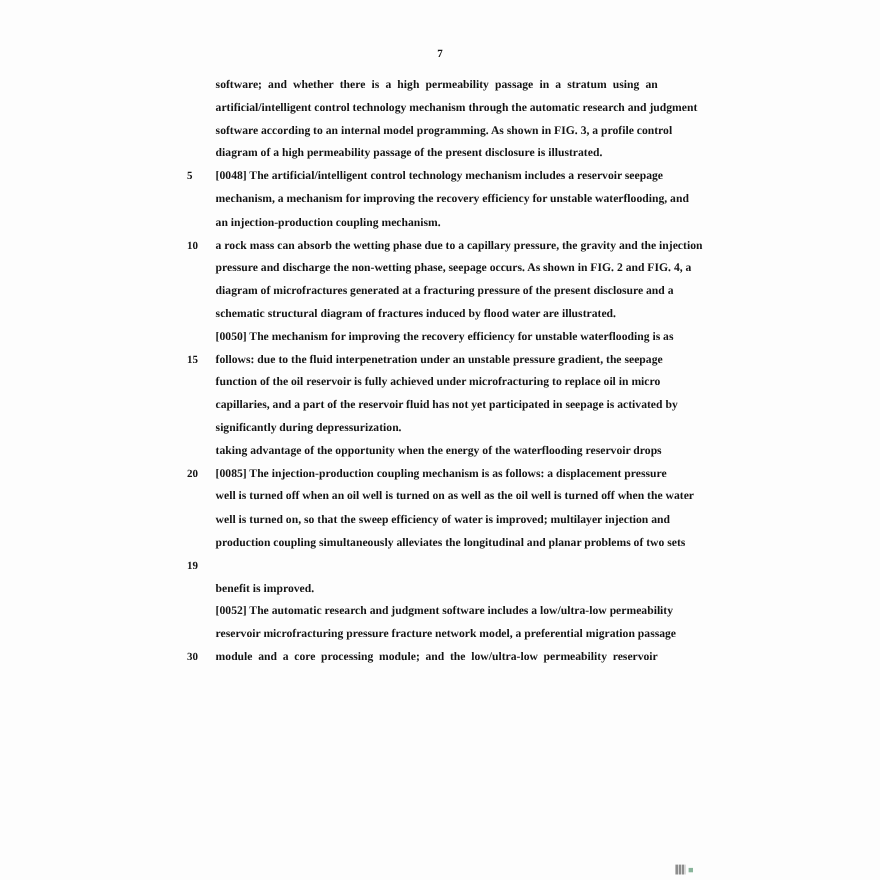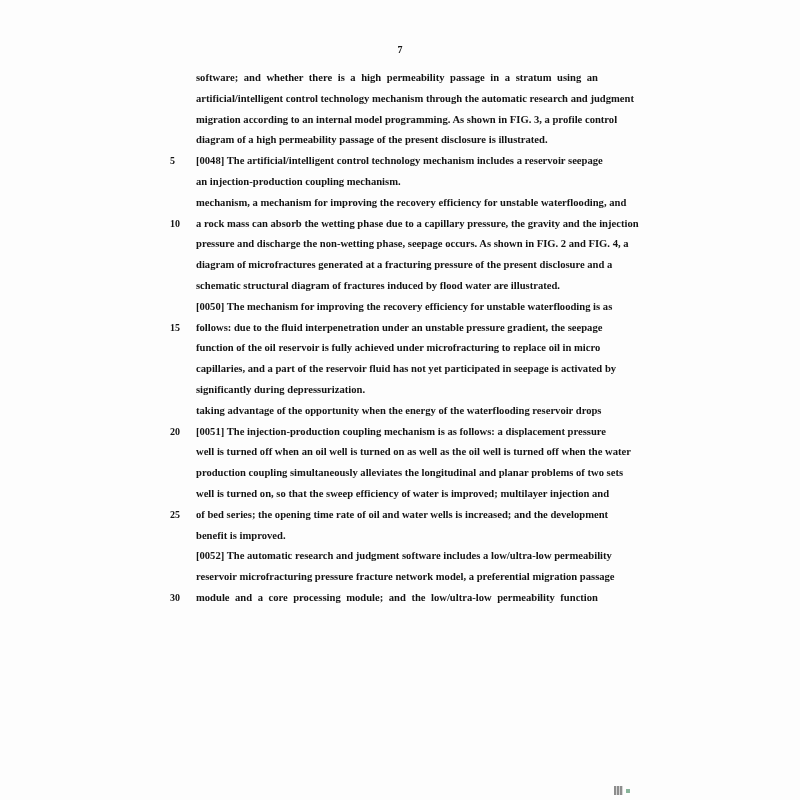--- a/index.html
+++ b/index.html
@@ -15,42 +15,42 @@
   .wm-logo { width: 4px; height: 4px; background: #2a7a4a; }
 </style>
 </head>
 <body>
 
 <div class="page">
   <div class="page-number">7</div>
   <div class="text-block" id="text-block">
       <div class="line justify"><span class="line-num"></span><span>software; and whether there is a high permeability passage in a stratum using an</span></div>
       <div class="line justify"><span class="line-num"></span><span>artificial/intelligent control technology mechanism through the automatic research and judgment</span></div>
-      <div class="line justify"><span class="line-num"></span><span>migration according to an internal model programming. As shown in FIG. 3, a profile control</span></div>
+      <div class="line justify"><span class="line-num"></span><span>software according to an internal model programming. As shown in FIG. 3, a profile control</span></div>
       <div class="line"><span class="line-num"></span><span>diagram of a high permeability passage of the present disclosure is illustrated.</span></div>
       <div class="line justify"><span class="line-num">5</span><span>[0048] The artificial/intelligent control technology mechanism includes a reservoir seepage</span></div>
+      <div class="line justify"><span class="line-num"></span><span>mechanism, a mechanism for improving the recovery efficiency for unstable waterflooding, and</span></div>
       <div class="line"><span class="line-num"></span><span>an injection-production coupling mechanism.</span></div>
-      <div class="line justify"><span class="line-num"></span><span>mechanism, a mechanism for improving the recovery efficiency for unstable waterflooding, and</span></div>
       <div class="line justify"><span class="line-num">10</span><span>a rock mass can absorb the wetting phase due to a capillary pressure, the gravity and the injection</span></div>
       <div class="line justify"><span class="line-num"></span><span>pressure and discharge the non-wetting phase, seepage occurs. As shown in FIG. 2 and FIG. 4, a</span></div>
       <div class="line justify"><span class="line-num"></span><span>diagram of microfractures generated at a fracturing pressure of the present disclosure and a</span></div>
       <div class="line"><span class="line-num"></span><span>schematic structural diagram of fractures induced by flood water are illustrated.</span></div>
       <div class="line justify"><span class="line-num"></span><span>[0050] The mechanism for improving the recovery efficiency for unstable waterflooding is as</span></div>
       <div class="line justify"><span class="line-num">15</span><span>follows: due to the fluid interpenetration under an unstable pressure gradient, the seepage</span></div>
       <div class="line justify"><span class="line-num"></span><span>function of the oil reservoir is fully achieved under microfracturing to replace oil in micro</span></div>
       <div class="line justify"><span class="line-num"></span><span>capillaries, and a part of the reservoir fluid has not yet participated in seepage is activated by</span></div>
       <div class="line"><span class="line-num"></span><span>significantly during depressurization.</span></div>
       <div class="line justify"><span class="line-num"></span><span>taking advantage of the opportunity when the energy of the waterflooding reservoir drops</span></div>
-      <div class="line justify"><span class="line-num">20</span><span>[0051] The injection-production coupling mechanism is as follows: a displacement pressure</span></div>
+      <div class="line justify"><span class="line-num">20</span><span>[0085] The injection-production coupling mechanism is as follows: a displacement pressure</span></div>
       <div class="line justify"><span class="line-num"></span><span>well is turned off when an oil well is turned on as well as the oil well is turned off when the water</span></div>
+      <div class="line justify"><span class="line-num"></span><span>well is turned on, so that the sweep efficiency of water is improved; multilayer injection and</span></div>
       <div class="line justify"><span class="line-num"></span><span>production coupling simultaneously alleviates the longitudinal and planar problems of two sets</span></div>
-      <div class="line justify"><span class="line-num"></span><span>well is turned on, so that the sweep efficiency of water is improved; multilayer injection and</span></div>
-      <div class="line justify"><span class="line-num">25</span><span>of bed series; the opening time rate of oil and water wells is increased; and the development</span></div>
+      <div class="line justify"><span class="line-num">19</span></div>
       <div class="line"><span class="line-num"></span><span>benefit is improved.</span></div>
       <div class="line justify"><span class="line-num"></span><span>[0052] The automatic research and judgment software includes a low/ultra-low permeability</span></div>
       <div class="line justify"><span class="line-num"></span><span>reservoir microfracturing pressure fracture network model, a preferential migration passage</span></div>
-      <div class="line justify"><span class="line-num">30</span><span>module and a core processing module; and the low/ultra-low permeability function</span></div>
+      <div class="line justify"><span class="line-num">30</span><span>module and a core processing module; and the low/ultra-low permeability reservoir</span></div>
     </div>
   <div class="watermark">
     <div class="qr"></div>
     <div class="wm-logo"></div>
   </div>
 </div>
 
 </body></html>

